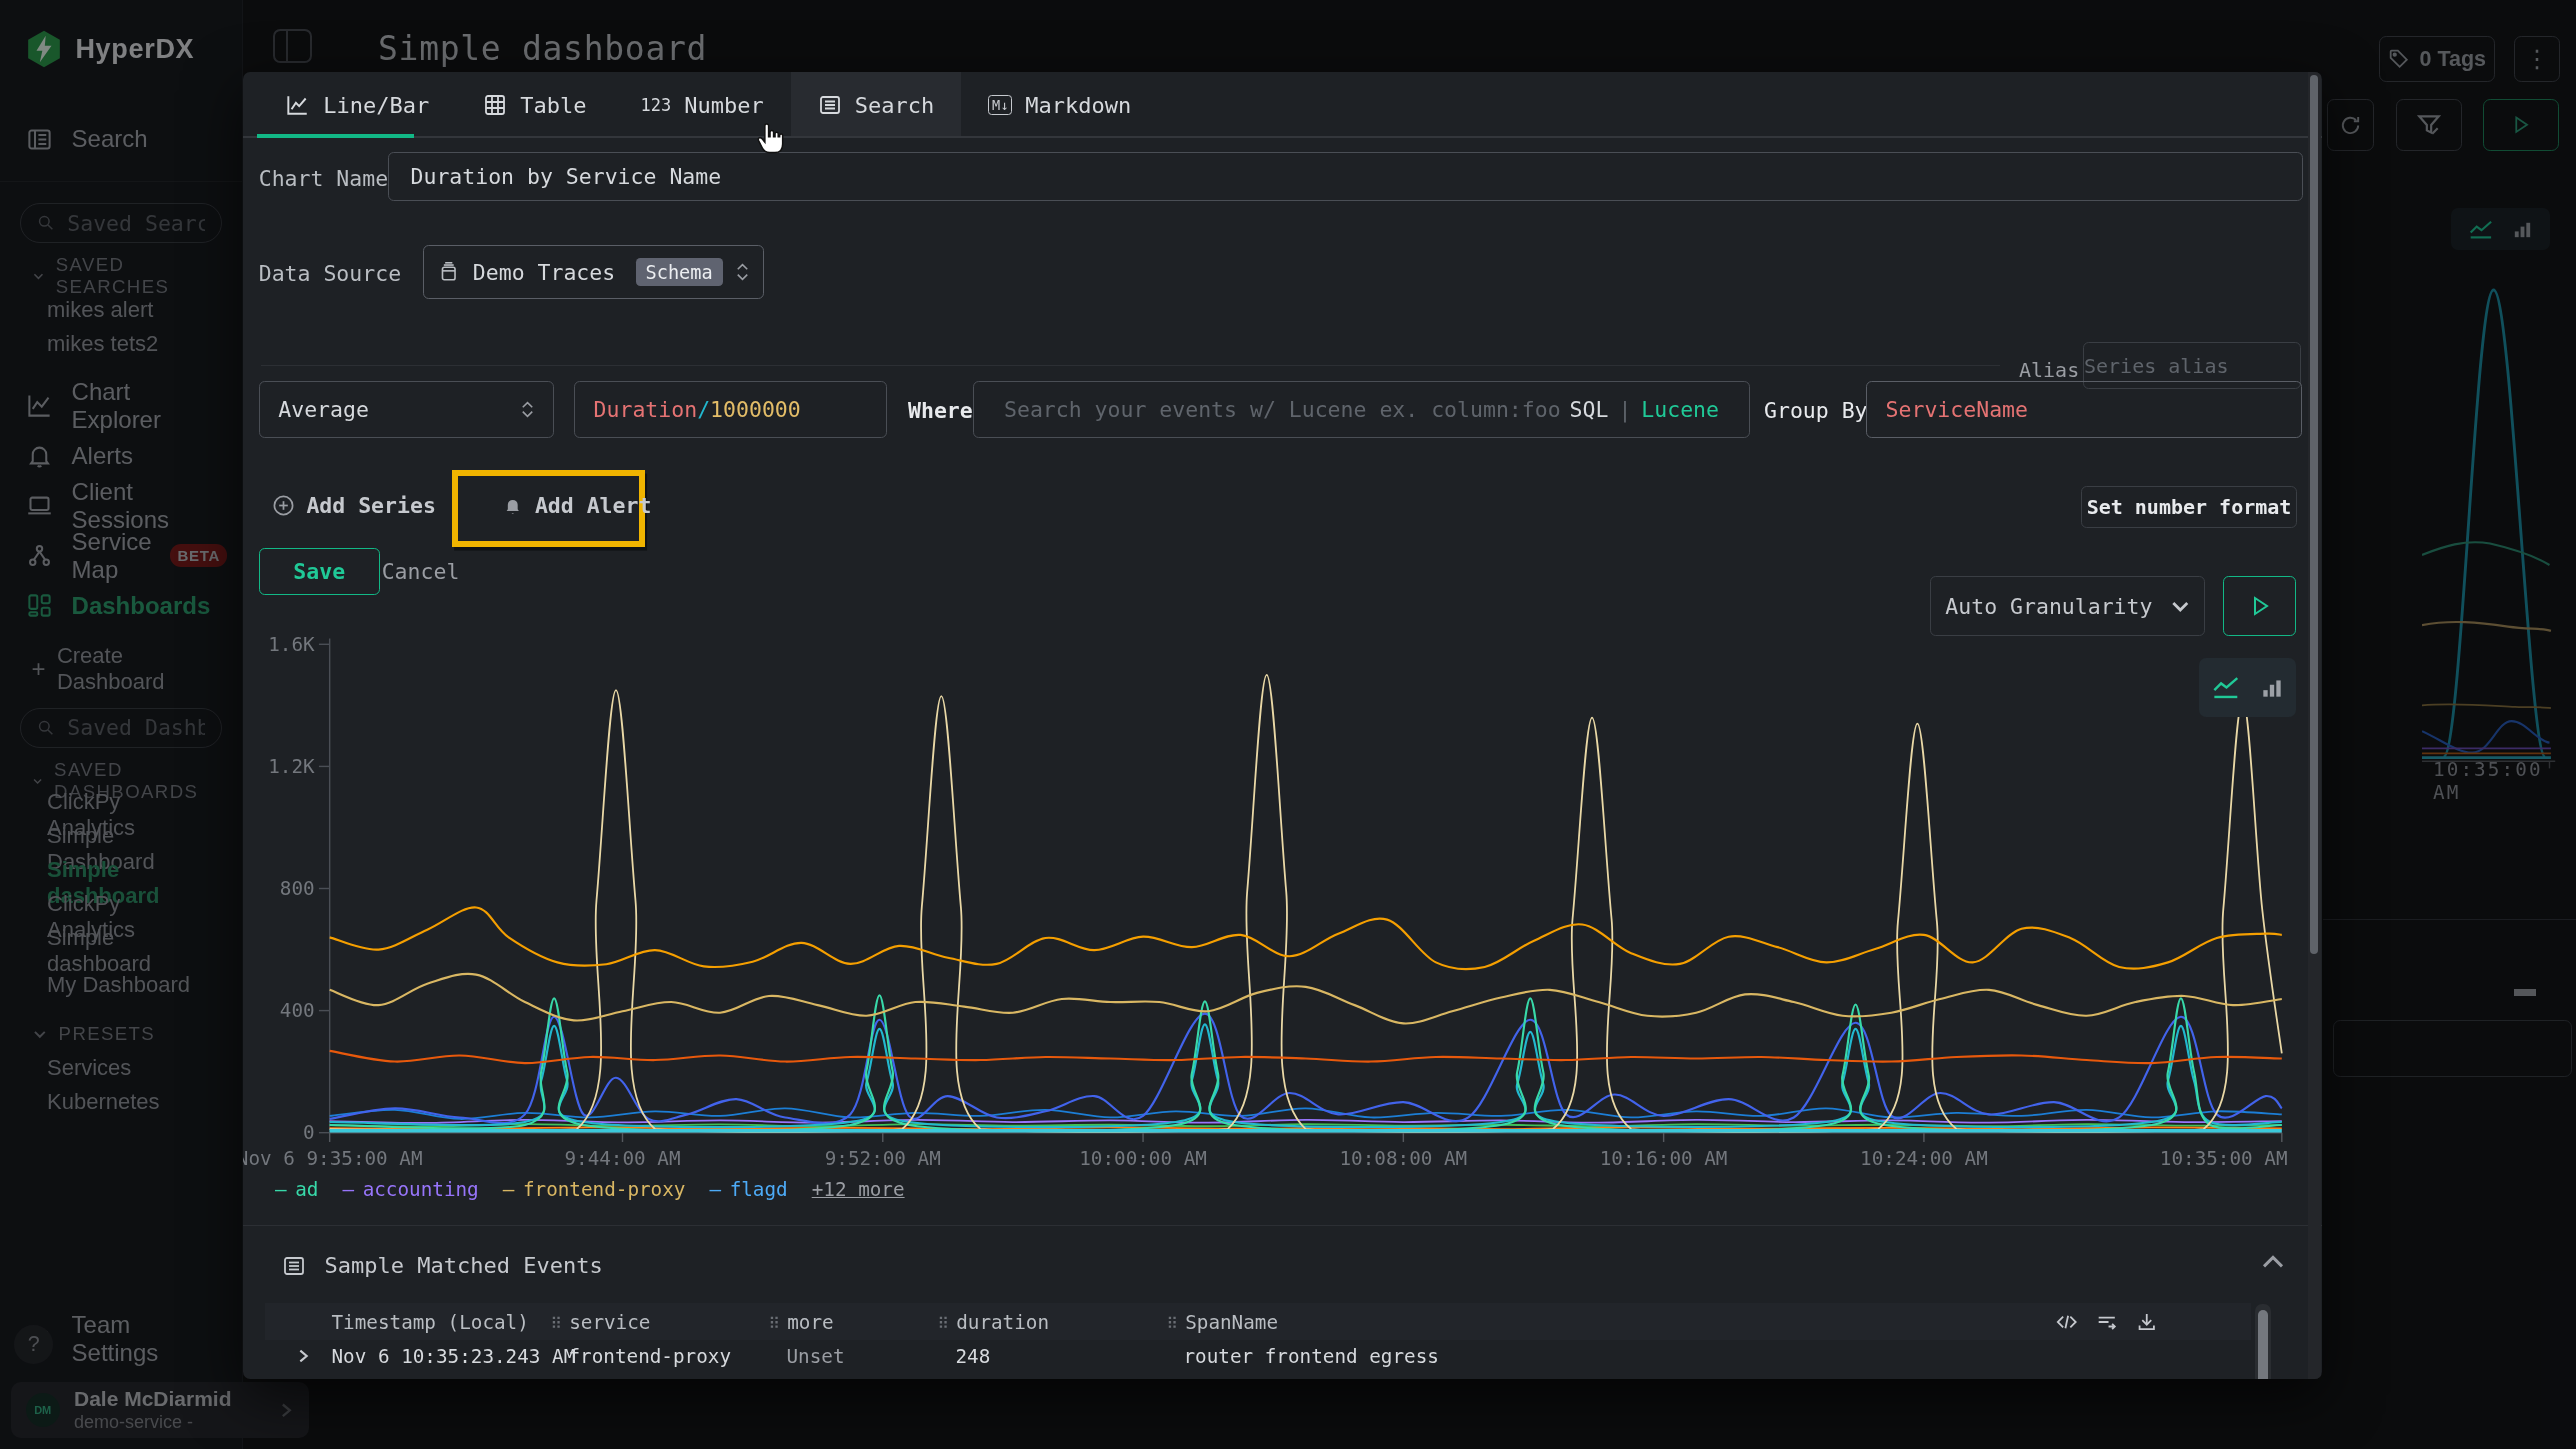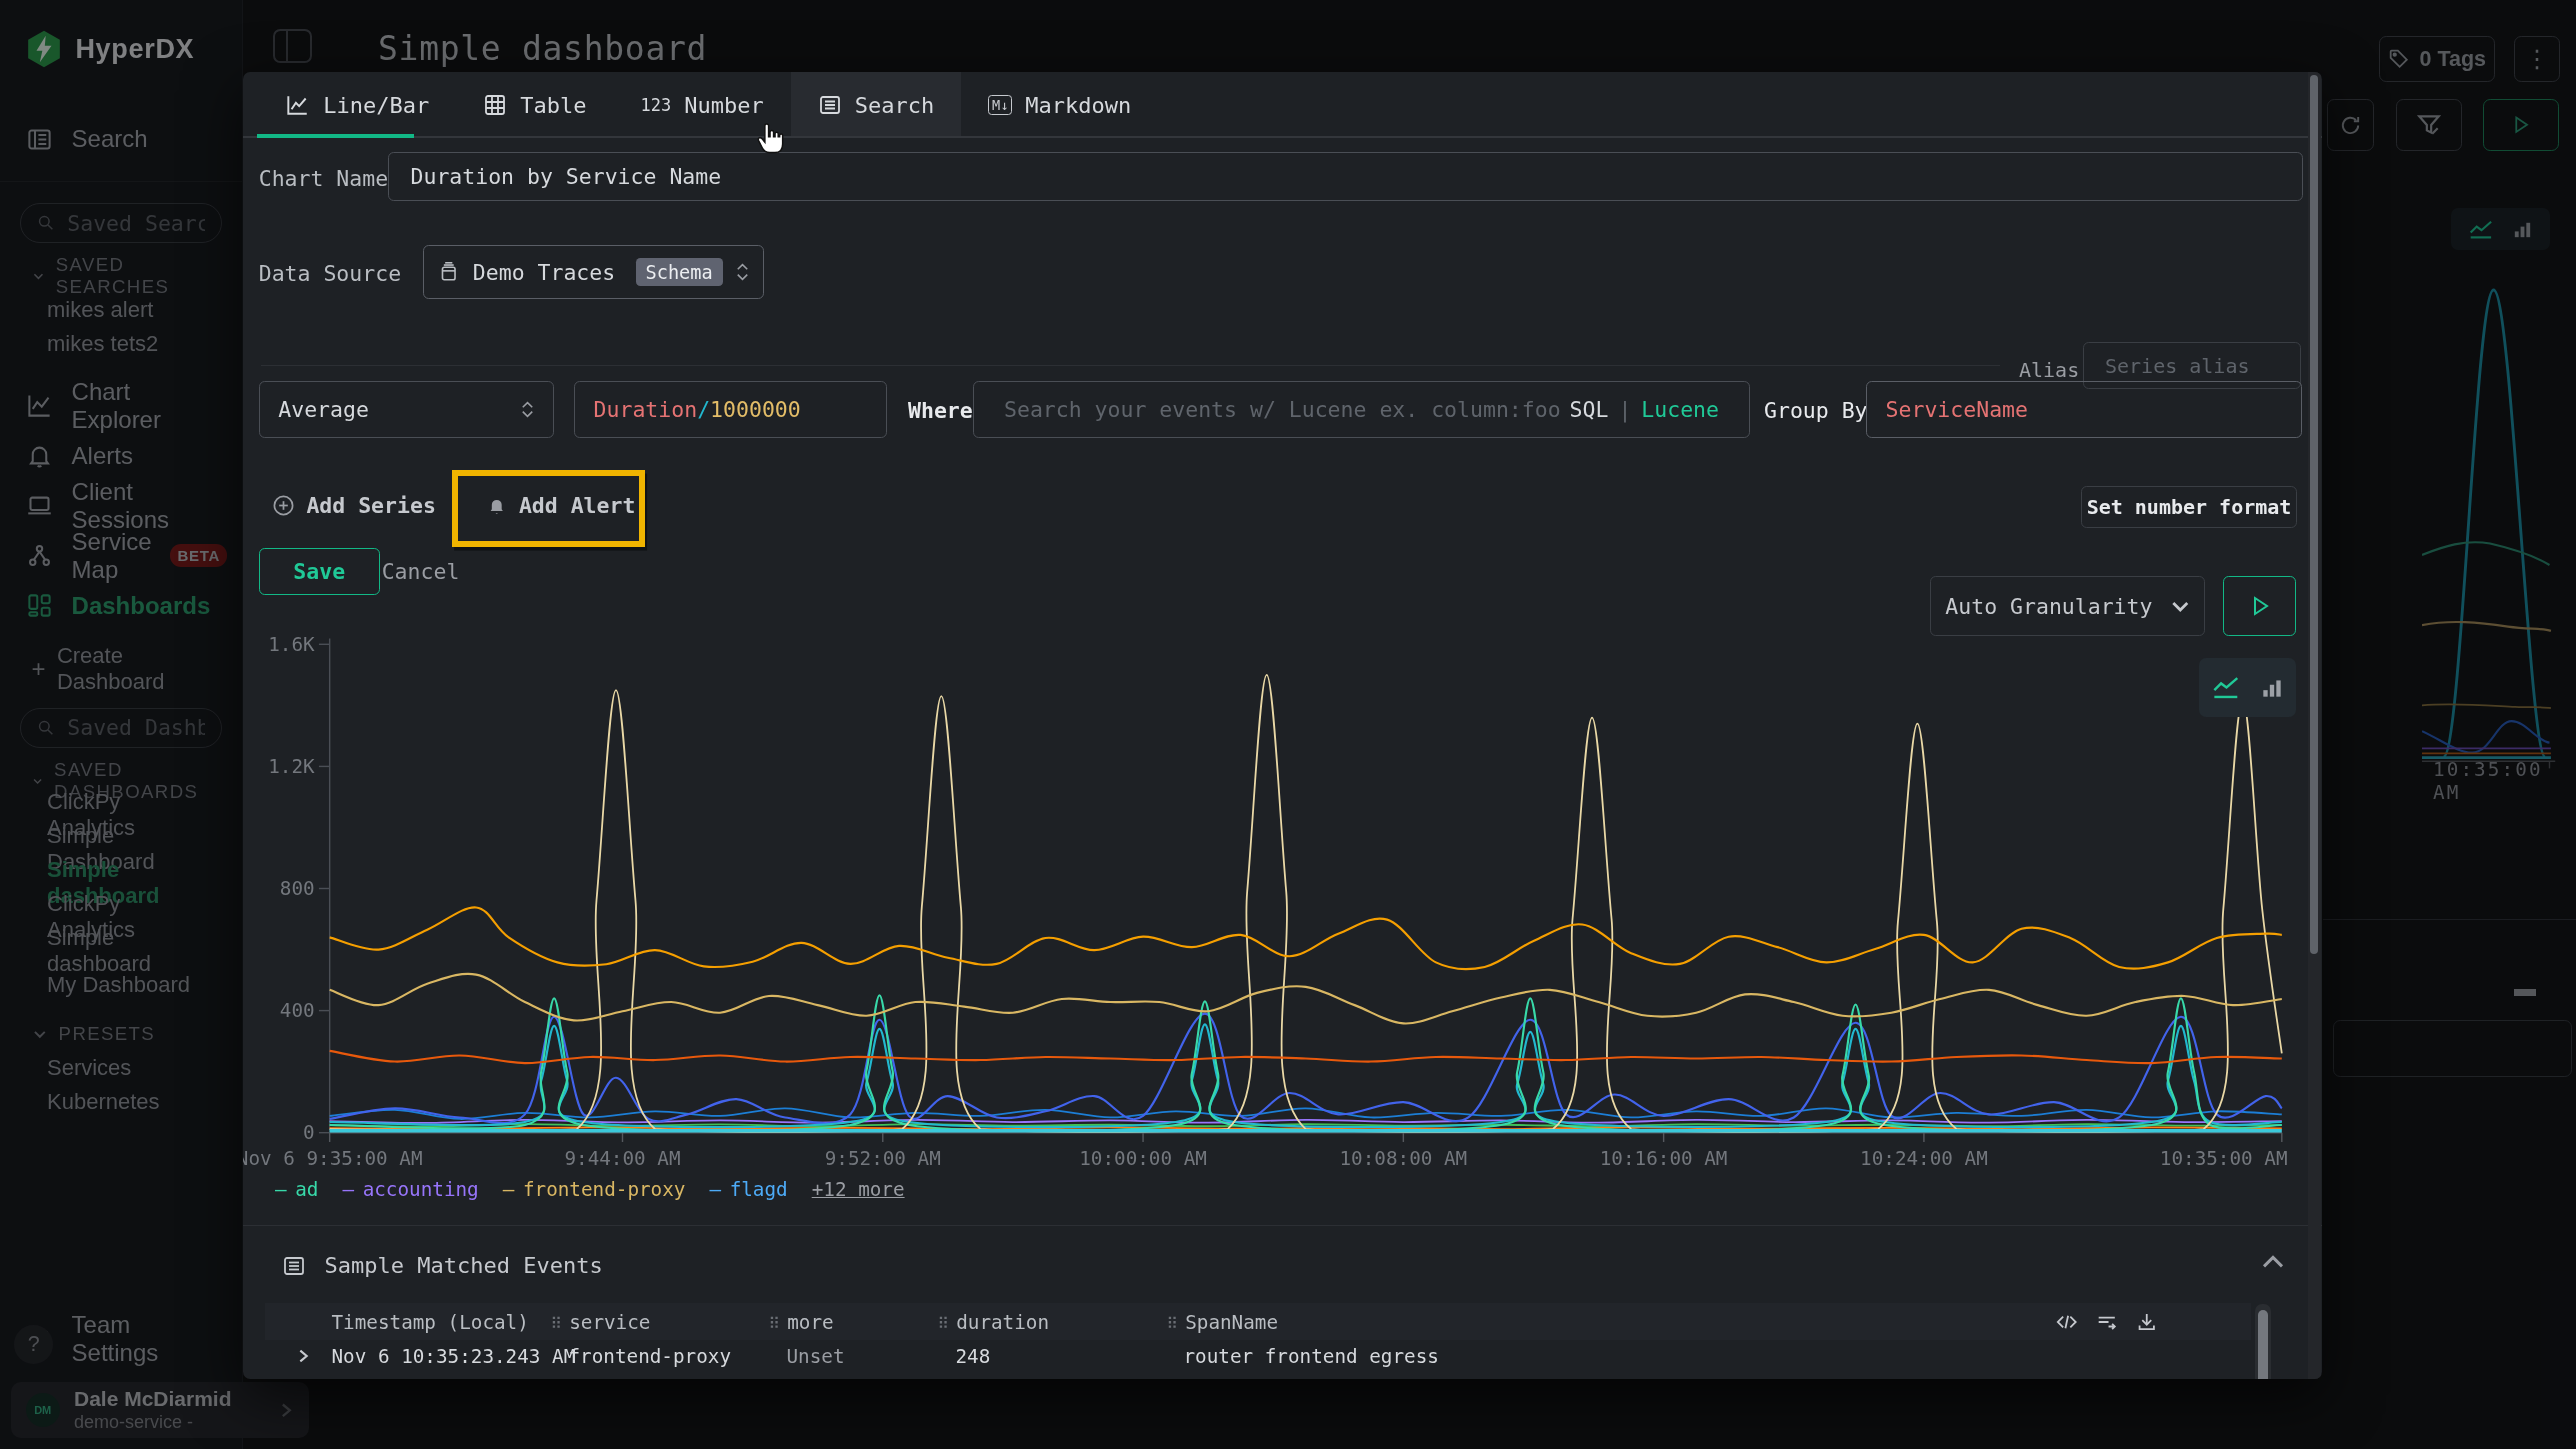--- a/index.html
+++ b/index.html
@@ -420,21 +420,21 @@
             <polyline points="2,8 8,2 14,8"></polyline>
           </svg>
         <svg width="13" height="7.9" viewBox="0 0 16 10" fill="none" stroke="#9a9da3" stroke-width="2">
             <polyline points="2,2 8,8 14,2"></polyline>
           </svg>
       </span>
     </div>
 
     <div class="hline" style="left:18px; top:293px; width:1739px;"></div>
     <div class="field-label" style="left:1776px; top:286px; color:#9a9da3; font-size:20px;">Alias</div>
-    <div class="inp" style="left:1840px; top:270px; width:218px; height:47px; padding:0 21px; border-color:#3a3e44;">
+    <div class="inp" style="left:1840px; top:270px; width:218px; height:47px; padding:0 0; border-color:#3a3e44;">
       <input style="font-size: 20px;" placeholder="Series alias">
     </div>
 
     <div class="inp" style="left:15.7px; top:309px; width:295px; height:57px; padding:0 18.6px;">
       <span style="flex:1">Average</span>
       <span class="updown">
         <svg width="13" height="7.9" viewBox="0 0 16 10" fill="none" stroke="#9a9da3" stroke-width="2">
             <polyline points="2,8 8,2 14,8"></polyline>
           </svg>
         <svg width="13" height="7.9" viewBox="0 0 16 10" fill="none" stroke="#9a9da3" stroke-width="2">
@@ -461,21 +461,21 @@
 
     <div class="link-btn" style="left:29px; top:421px;">
       <svg width="23" height="23" viewBox="0 0 24 24" fill="none" stroke="#9a9da3" stroke-width="1.8">
         <circle cx="12" cy="12" r="9.5"></circle>
           <line x1="12" y1="7.5" x2="12" y2="16.5"></line>
           <line x1="7.5" y1="12" x2="16.5" y2="12"></line>
       </svg>
       <span>Add Series</span>
     </div>
     <div class="annot" style="left: 209px; top: 398px; width: 193px; height: 77px; border-color: rgb(240, 180, 0);"></div>
-    <div class="link-btn" style="left:243px; top:421px;text-align:right;">
+    <div class="link-btn" style="left:259px; top:421px;text-align:right;">
       <svg width="21.5" height="21.5" viewBox="0 0 24 24" fill="#9a9da3">
         <path d="M6.5 16 V11 a5.5 5.5 0 0 1 11 0 v5 l1.3 1.8 H5.2 Z"></path>
           <path d="M10.7 20.3 a1.6 1.6 0 0 0 2.6 0 Z"></path>
       </svg>
       <span>Add Alert</span>
     </div>
     <div class="outline-btn" style="left:1838px; top:414px; width:216px; height:42px; font-size:20px; font-weight:bold;">
       <span>Set number format</span>
     </div>
 

